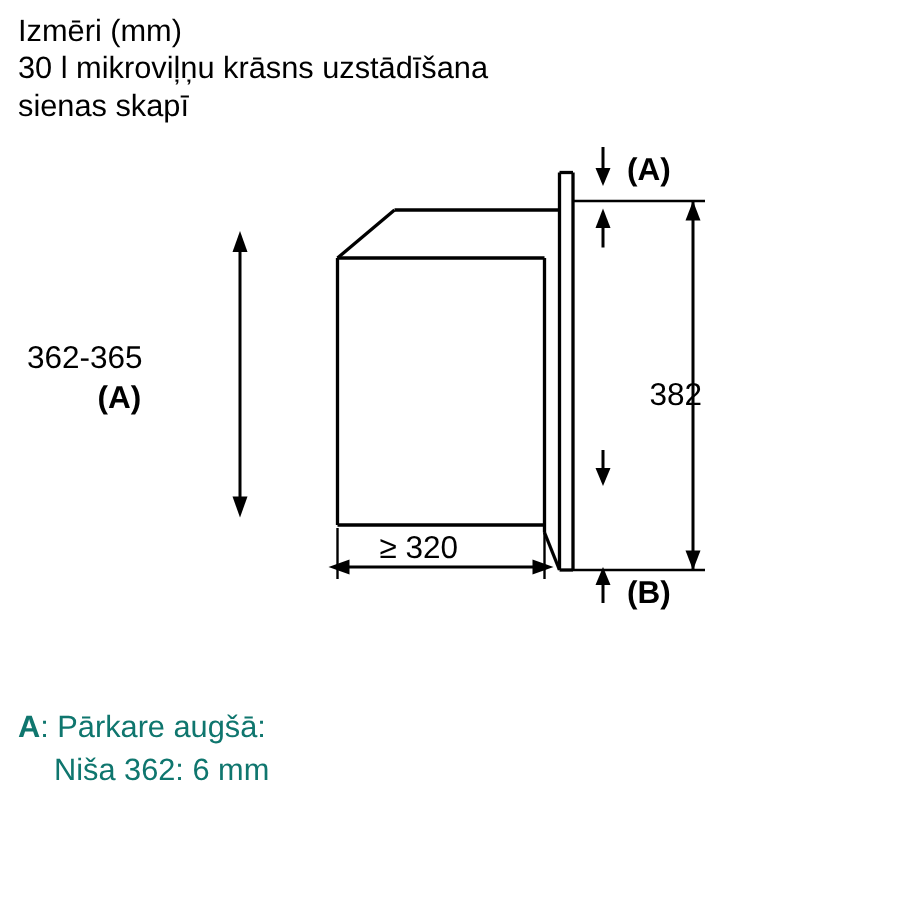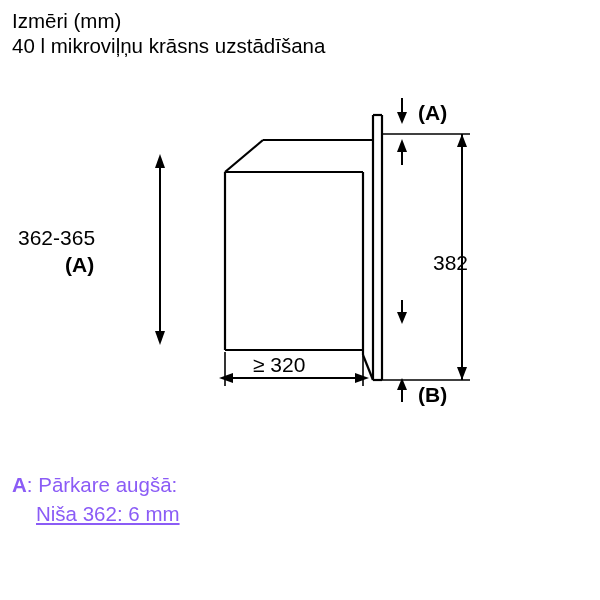--- a/index.html
+++ b/index.html
@@ -40,45 +40,45 @@
     width: 600px;
     height: 350px;
   }
   .legend {
     position: absolute;
     left: 12px;
     top: 470px;
     width: 576px;
     font-size: 20.5px;
     line-height: 29px;
-    color: #8b5cf6;
+    color: #0f766e;
   }
   .legend .row {
     white-space: nowrap;
   }
   .legend .indent {
     padding-left: 24px;
-    text-decoration: underline;
   }
   .legend b {
     font-weight: bold;
   }
   svg text {
     font-family: "Liberation Sans", sans-serif;
     fill: #000;
   }
 </style>
 </head>
 <body>
 
 <div class="page">
 
   <div class="title-block">
     <div>Izmēri (mm)</div>
-    <div>40 l mikroviļņu krāsns uzstādīšana</div>
+    <div>30 l mikroviļņu krāsns uzstādīšana</div>
+    <div>sienas skapī</div>
   </div>
 
   <div class="diagram">
     <svg width="600" height="350" viewBox="0 0 600 350">
 
       <g fill="none" stroke="#000" stroke-width="2.2">
 
         <path d="M 373 25 L 373 290"></path>
         <path d="M 382 25 L 382 290"></path>
         <path d="M 373 25 L 382 25"></path>

